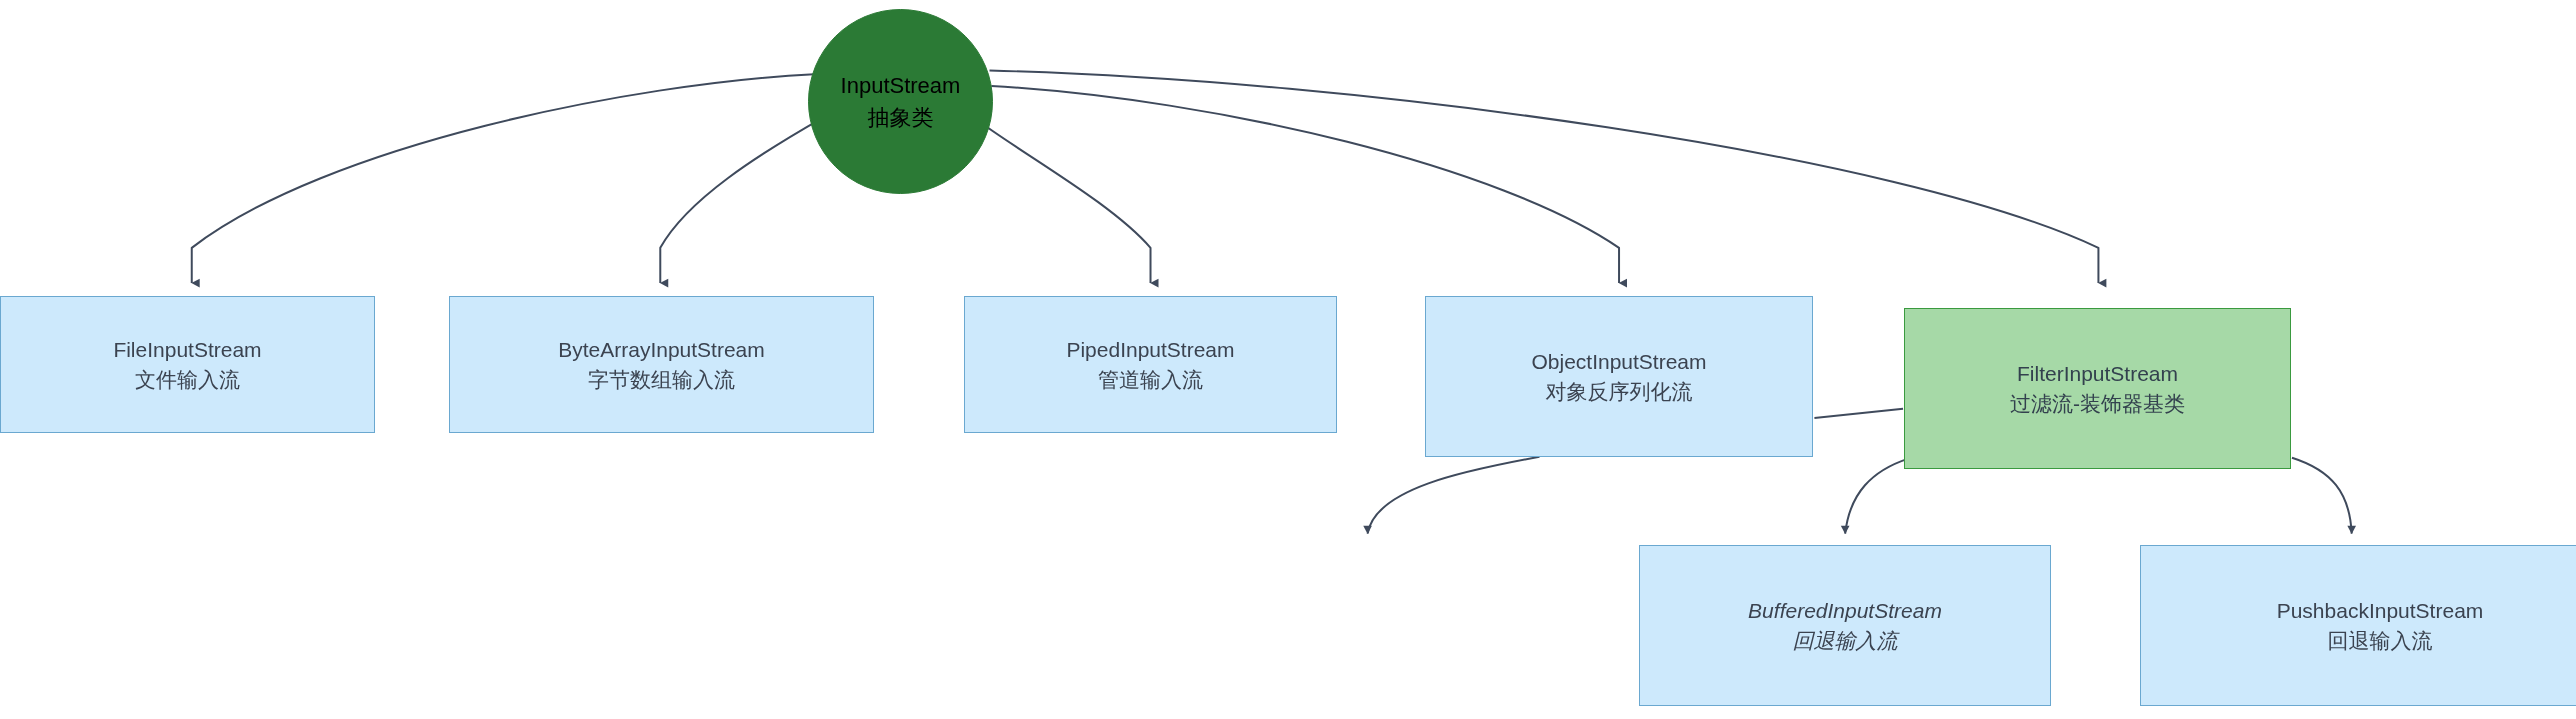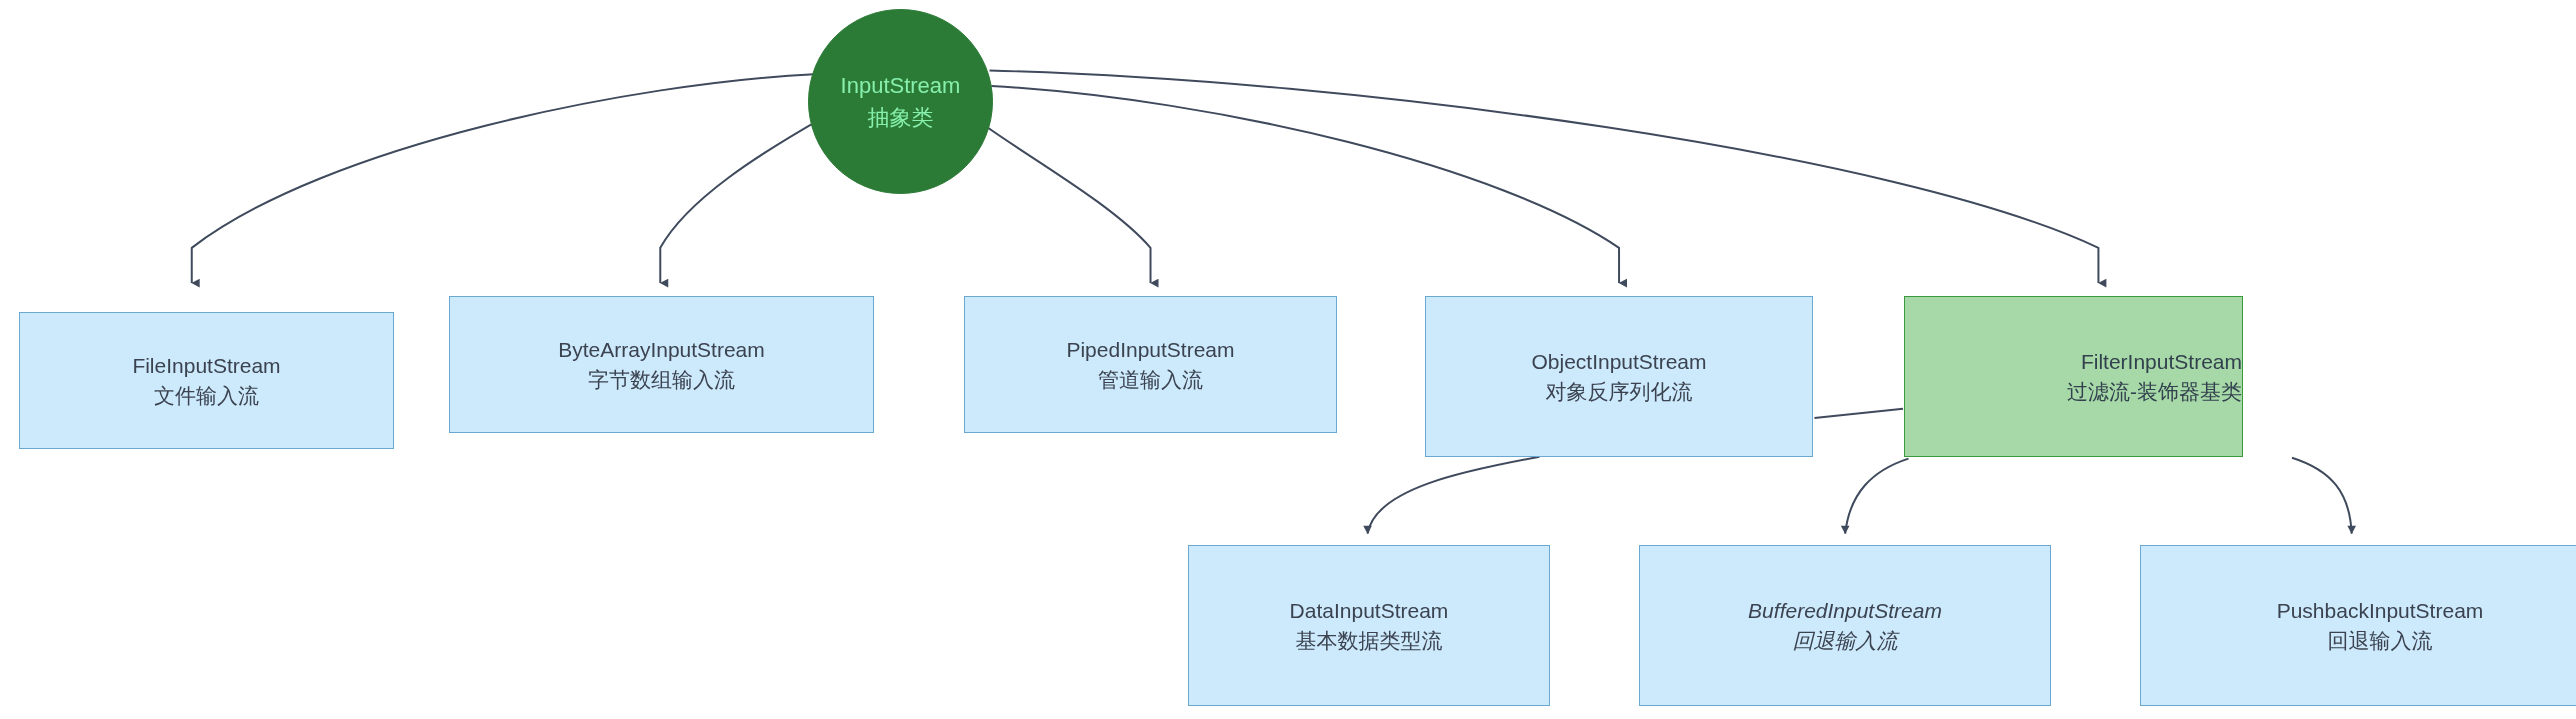--- a/index.html
+++ b/index.html
@@ -32,21 +32,21 @@
     line-height:1.42;
   }
   .node .t1{display:block;}
   .node .t2{display:block;}
 
   
   .node-root{
     border-radius:50%;
     background:#2b7a35;
     border:0.9px solid #2b7a35;
-    color:#86efac;
+    color:#000000;
     font-size:22px;
   }
   
   .node-blue{
     background:#cde9fc;
     border:1.4px solid #6aa8d0;
     color:#3b4350;
     font-size:21px;
   }
   
@@ -88,49 +88,45 @@
 
       <path d="M 2534,506 C 2578,520 2598,545 2600,590 L 2600,590" marker-end="url(#ah)"></path>
     </g>
   </svg>
 
   <div class="node node-root" style="left:808px; top:9px; width:185px; height:185px;">
     <span class="t1">InputStream</span>
     <span class="t2">抽象类</span>
   </div>
 
-  <div class="node node-blue" style="left:19px; top:296px; width:375px; height:137px;margin-top:16px;">
+  <div class="node node-blue" style="left:0; top:296px; width:375px; height:137px;">
     <span class="t1">FileInputStream</span>
     <span class="t2">文件输入流</span>
   </div>
 
   <div class="node node-blue" style="left:449px; top:296px; width:425px; height:137px;">
     <span class="t1">ByteArrayInputStream</span>
     <span class="t2">字节数组输入流</span>
   </div>
 
   <div class="node node-blue" style="left:964px; top:296px; width:373px; height:137px;">
     <span class="t1">PipedInputStream</span>
     <span class="t2">管道输入流</span>
   </div>
 
   <div class="node node-blue" style="left:1425px; top:296px; width:388px; height:161px;">
     <span class="t1">ObjectInputStream</span>
     <span class="t2">对象反序列化流</span>
   </div>
 
-  <div class="node node-green" style="left:1904px; top:296px; width:339px; height:161px;align-items:flex-end;">
+  <div class="node node-green" style="left:1904px; top:308px; width:387px; height:161px;">
     <span class="t1">FilterInputStream</span>
     <span class="t2">过滤流-装饰器基类</span>
   </div>
 
-  <div class="node node-blue" style="left:1188px; top:545px; width:362px; height:161px;">
-    <span class="t1">DataInputStream</span>
-    <span class="t2">基本数据类型流</span>
-  </div>
 
   <div class="node node-blue" style="left:1639px; top:545px; width:412px; height:161px;font-style:italic;">
     <span class="t1">BufferedInputStream</span>
     <span class="t2">回退输入流</span>
   </div>
 
   <div class="node node-blue" style="left:2140px; top:545px; width:480px; height:161px;">
     <span class="t1">PushbackInputStream</span>
     <span class="t2">回退输入流</span>
   </div>

